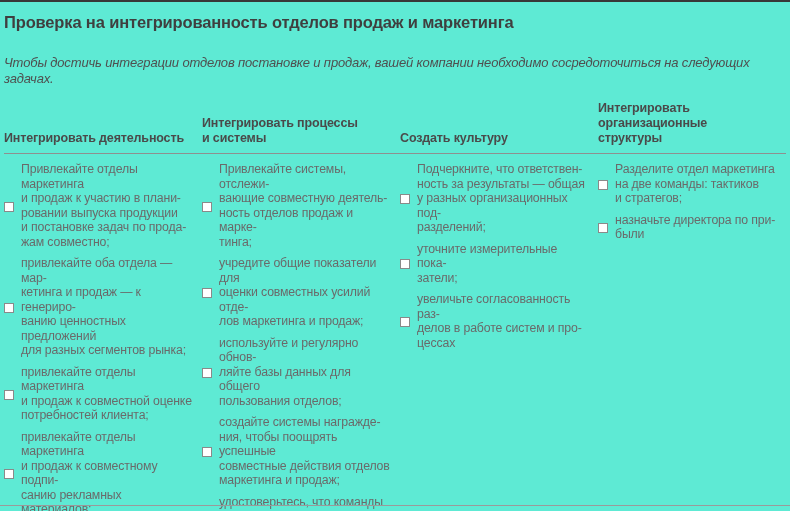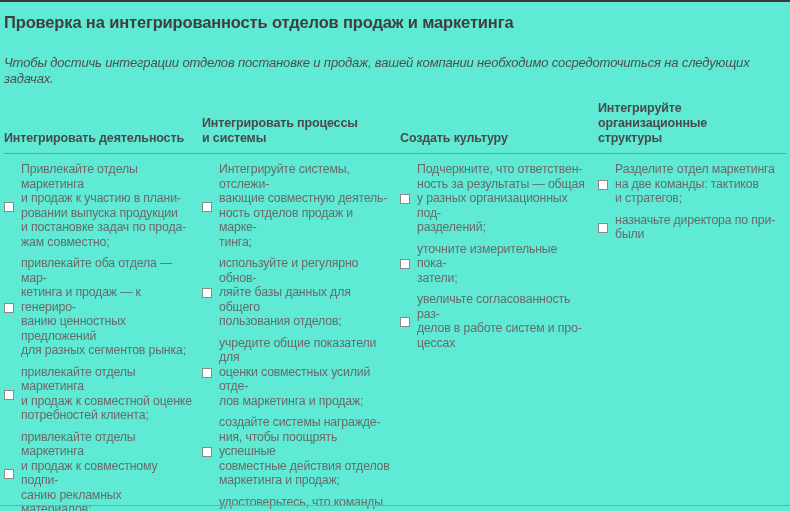--- a/index.html
+++ b/index.html
@@ -92,21 +92,21 @@
 
   <h1 class="page-title">Проверка на интегрированность отделов продаж и маркетинга</h1>
 
   <p class="page-subtitle">Чтобы достичь интеграции отделов постановке и продаж, вашей компании необходимо сосредоточиться на следующих задачах.</p>
 
   <div class="headers">
       <div class="col-header">Интегрировать деятельность</div>
       <div class="col-header">Интегрировать процессы
 и системы</div>
       <div class="col-header">Создать культуру</div>
-      <div class="col-header">Интегрируйте организационные
+      <div class="col-header">Интегрировать организационные
 структуры</div>
     </div>
 
   <div class="cols">
       <div class="col">
         <div class="item">
           <span class="checkbox"></span>
           <span class="item-text">Привлекайте отделы маркетинга
 и продаж к участию в плани-
 ровании выпуска продукции
@@ -129,36 +129,36 @@
         <div class="item">
           <span class="checkbox"></span>
           <span class="item-text">привлекайте отделы маркетинга
 и продаж к совместному подпи-
 санию рекламных материалов;</span>
         </div>
       </div>
       <div class="col">
         <div class="item">
           <span class="checkbox"></span>
-          <span class="item-text">Интегрируйте системы, отслежи-
+          <span class="item-text">Привлекайте системы, отслежи-
 вающие совместную деятель-
 ность отделов продаж и марке-
 тинга;</span>
         </div>
         <div class="item">
           <span class="checkbox"></span>
+          <span class="item-text">учредите общие показатели для
+оценки совместных усилий отде-
+лов маркетинга и продаж;</span>
+        </div>
+        <div class="item">
+          <span class="checkbox"></span>
           <span class="item-text">используйте и регулярно обнов-
 ляйте базы данных для общего
 пользования отделов;</span>
-        </div>
-        <div class="item">
-          <span class="checkbox"></span>
-          <span class="item-text">учредите общие показатели для
-оценки совместных усилий отде-
-лов маркетинга и продаж;</span>
         </div>
         <div class="item">
           <span class="checkbox"></span>
           <span class="item-text">создайте системы награжде-
 ния, чтобы поощрять успешные
 совместные действия отделов
 маркетинга и продаж;</span>
         </div>
         <div class="item">
           <span class="checkbox"></span>

